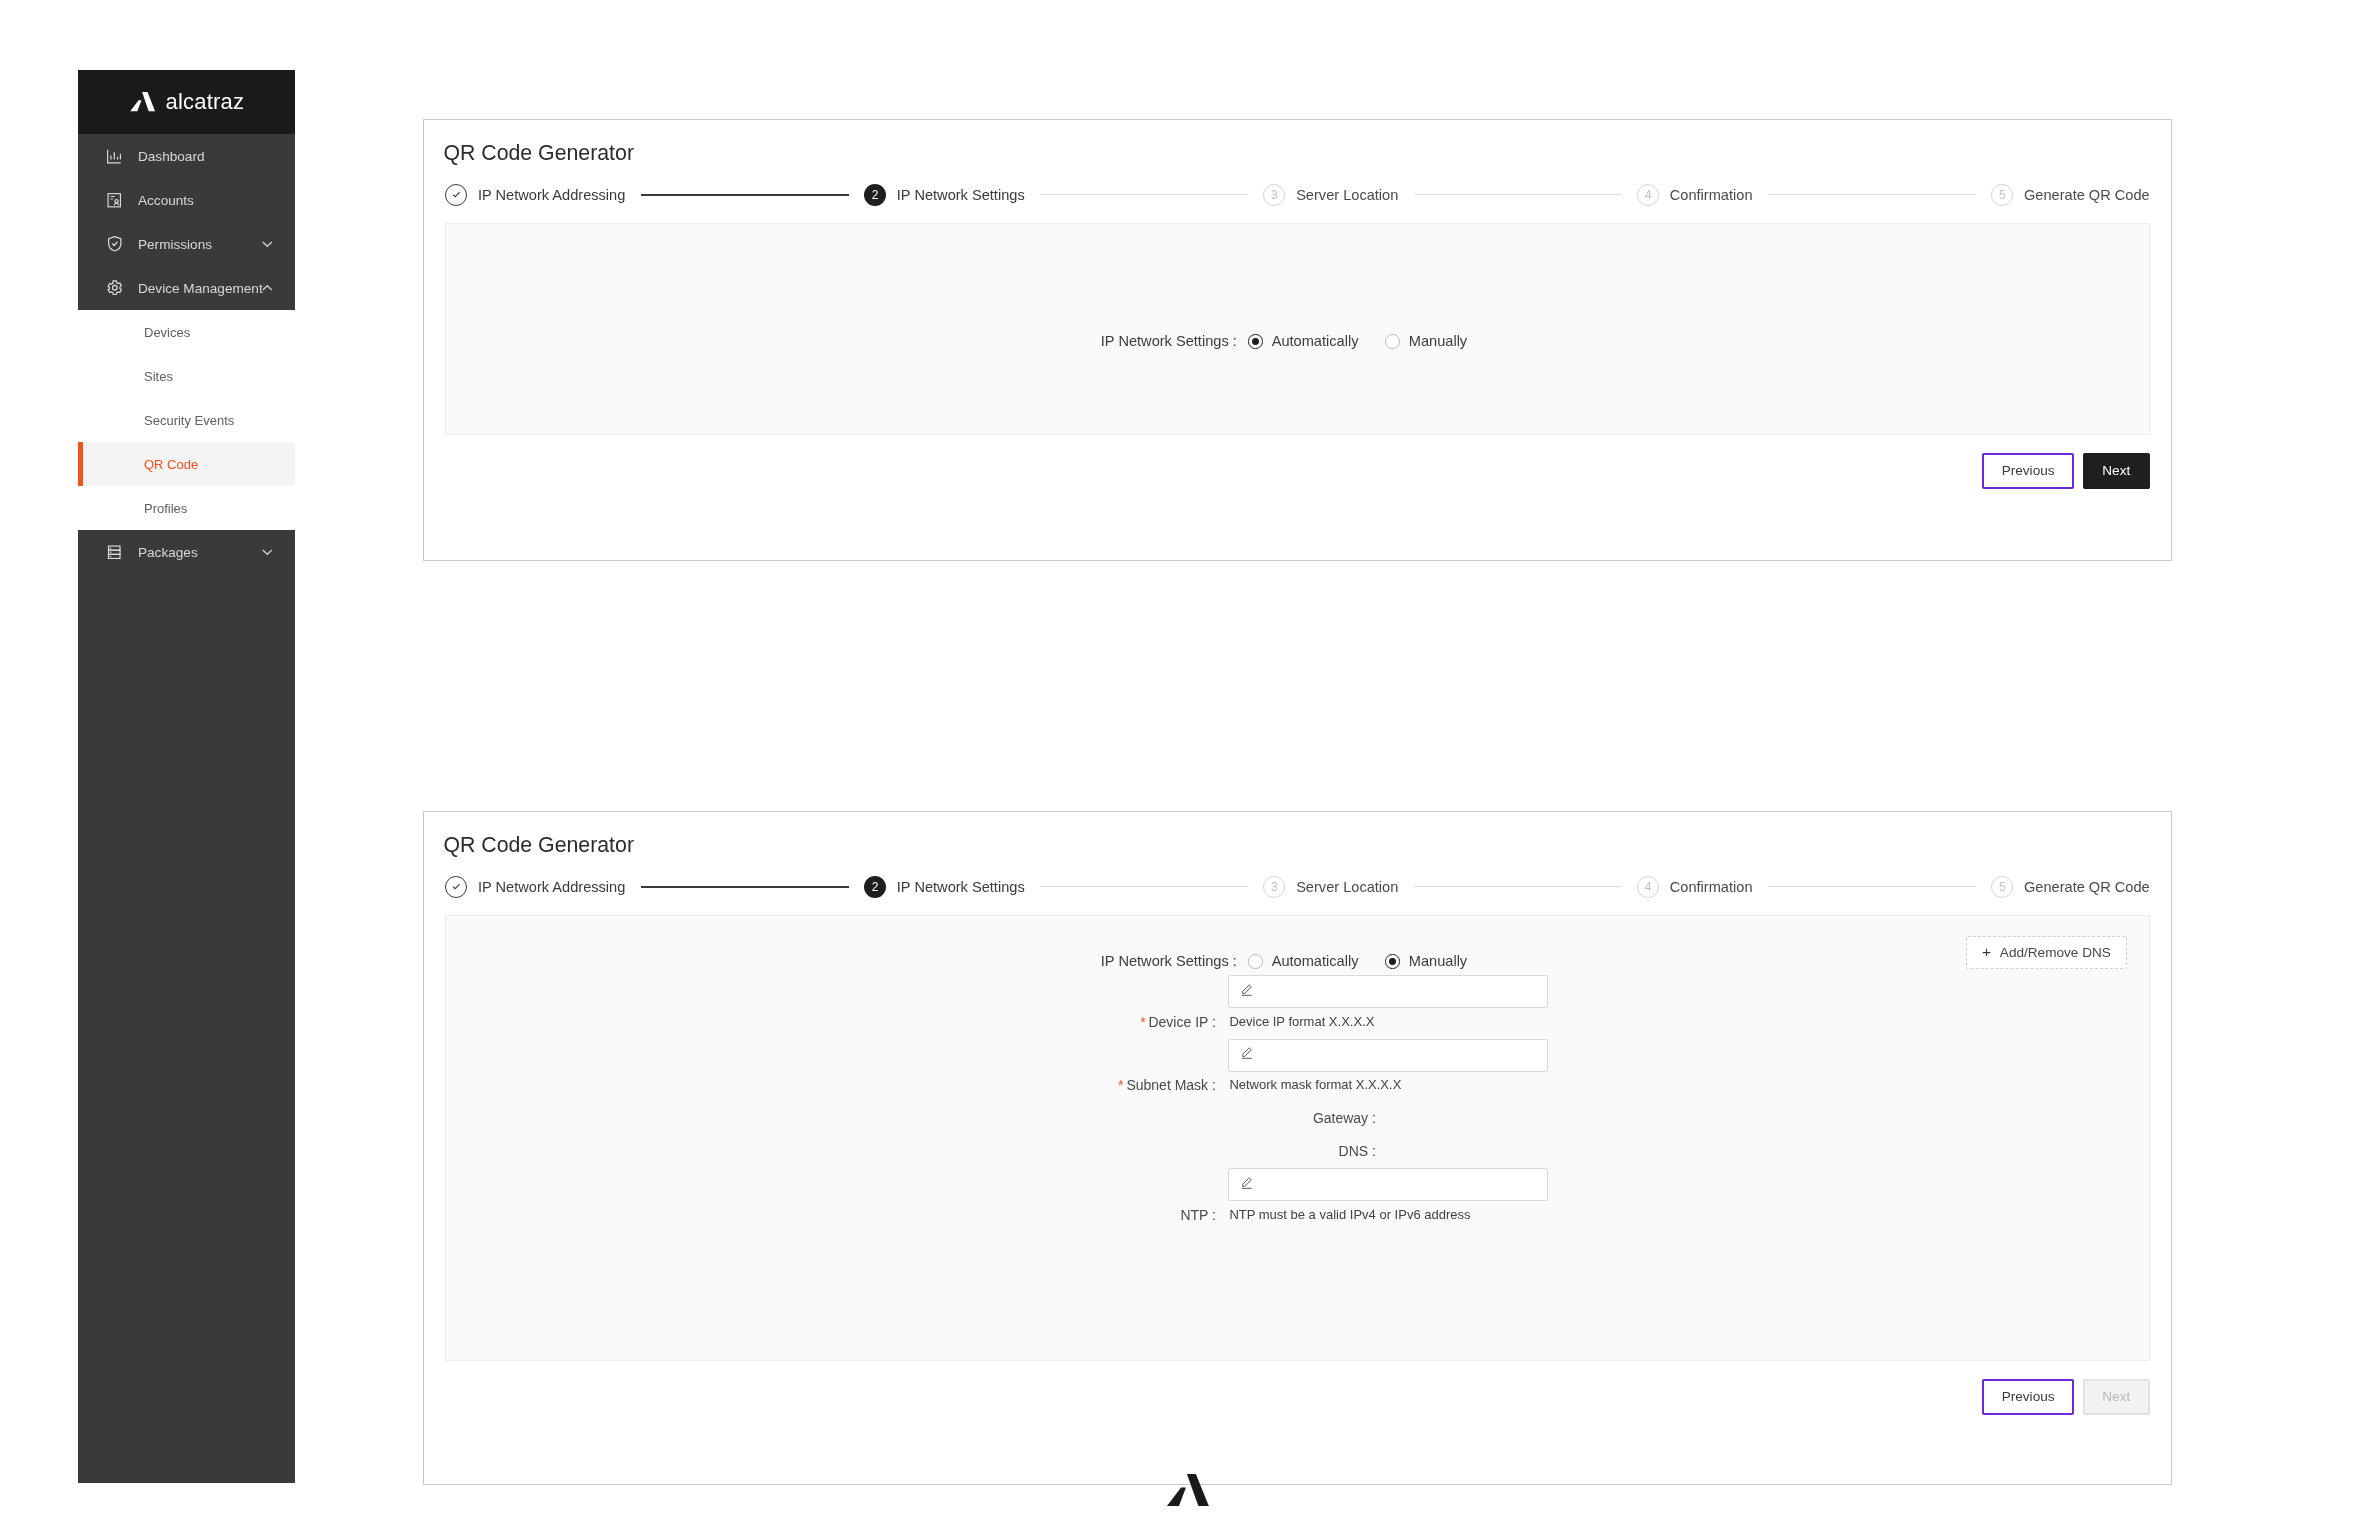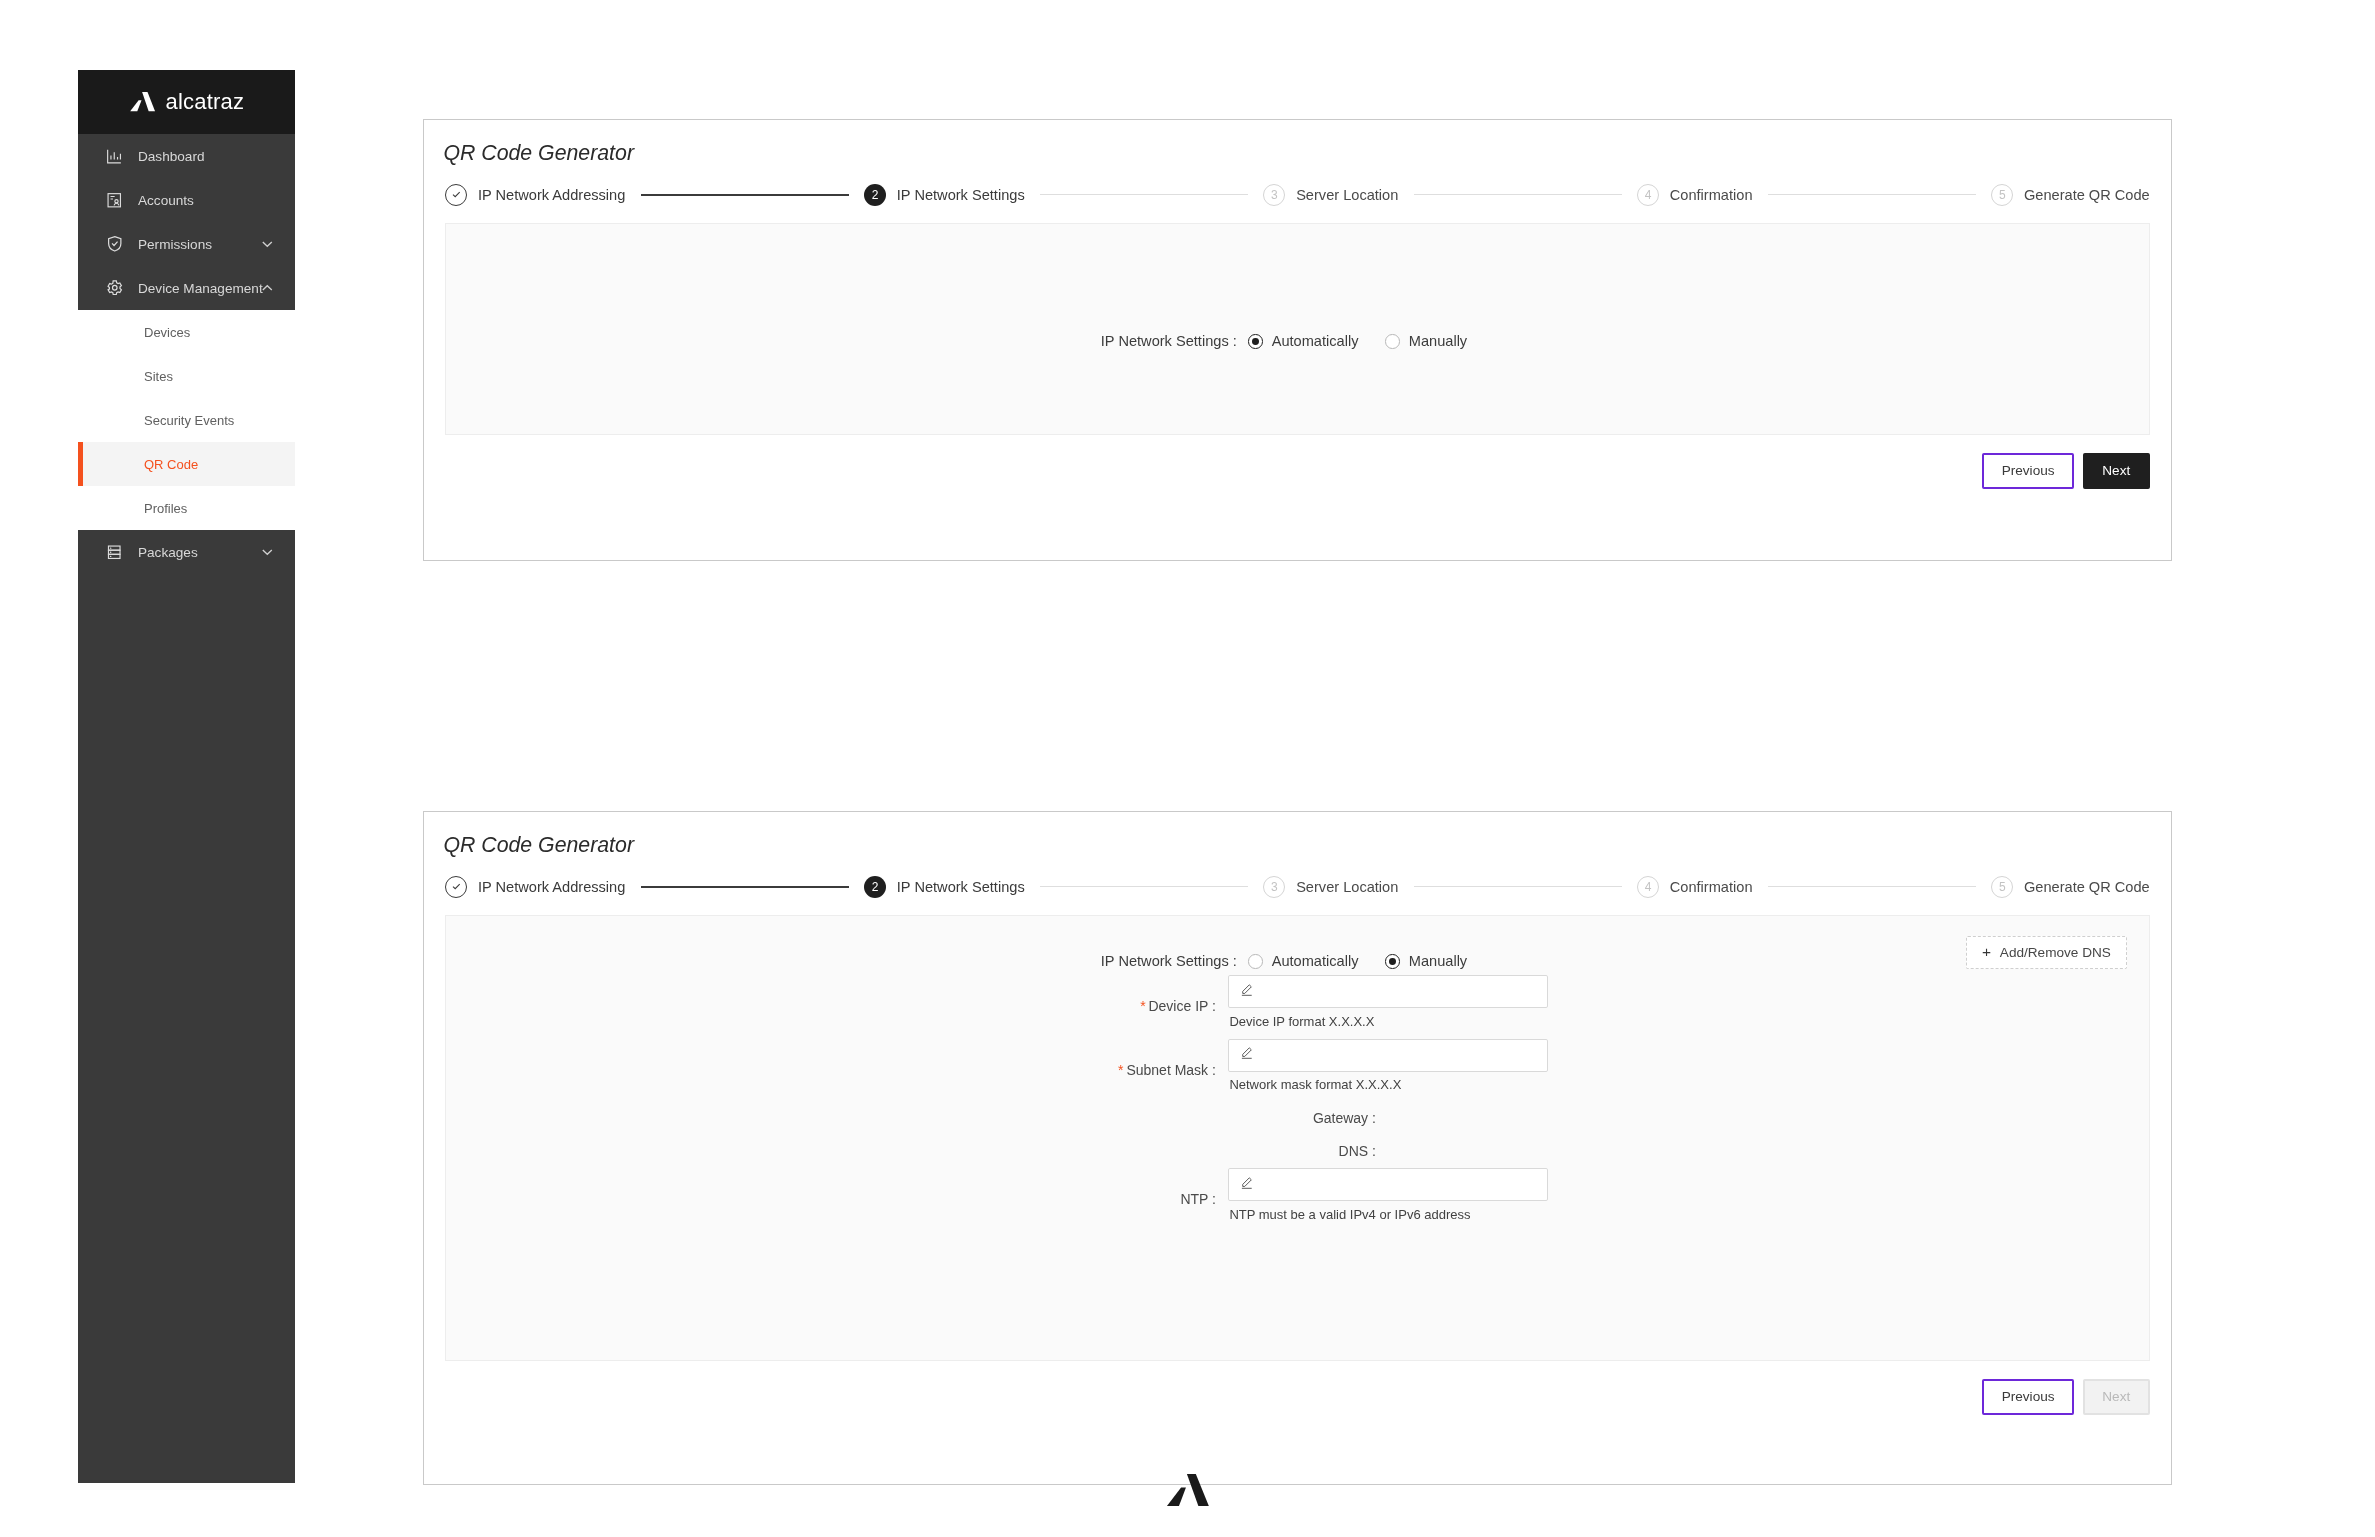--- a/index.html
+++ b/index.html
@@ -48,21 +48,20 @@
 
   
   .card {
     position:absolute;
     border: 1px solid #c9c9c9;
     background: #ffffff;
   }
   .card-title {
     font-size: 21.3px; color: #2b2b2b;
     padding: 21.3px 0 0 19.4px;
-    font-style: italic;
   }
 
   
   .stepper {
     display:flex; align-items:center;
     padding: 17.5px 21.3px 0 21.3px;
   }
   .step { display:flex; align-items:center; flex: 0 0 auto; }
   .step-bubble {
     width: 22px; height:22px; border-radius:50%;
@@ -116,21 +115,21 @@
   
   .dns-btn {
     position:absolute; right: 21.3px; top: 19.4px;
     display:flex; align-items:center; gap:8.7px;
     border: 1px dashed #cfcfcf; background:#fff;
     font-size: 13.6px; color:#474747; padding: 7.8px 15.5px; border-radius:1.9px;
   }
   .dns-btn .plus { font-size: 15.5px; line-height:1; color:#353535; }
 
   .form { padding-top: 5.8px; }
-  .frow { display:flex; align-items:center; justify-content:center; }
+  .frow { display:flex; align-items:flex-end; justify-content:center; }
   .flabel {
     width: 180px; text-align:right; padding-right: 11.6px;
     font-size: 14px; color:#4a4a4a; line-height: 33px; white-space:nowrap;
   }
   .req { color:#f4511e; margin-right:2.9px; }
   .fctrl { width: 320px; }
   .finput {
     height: 33px; border:1px solid #d9d9d9; background:#fff;
     display:flex; align-items:center; padding-left: 11.6px; border-radius:1.9px;
   }

